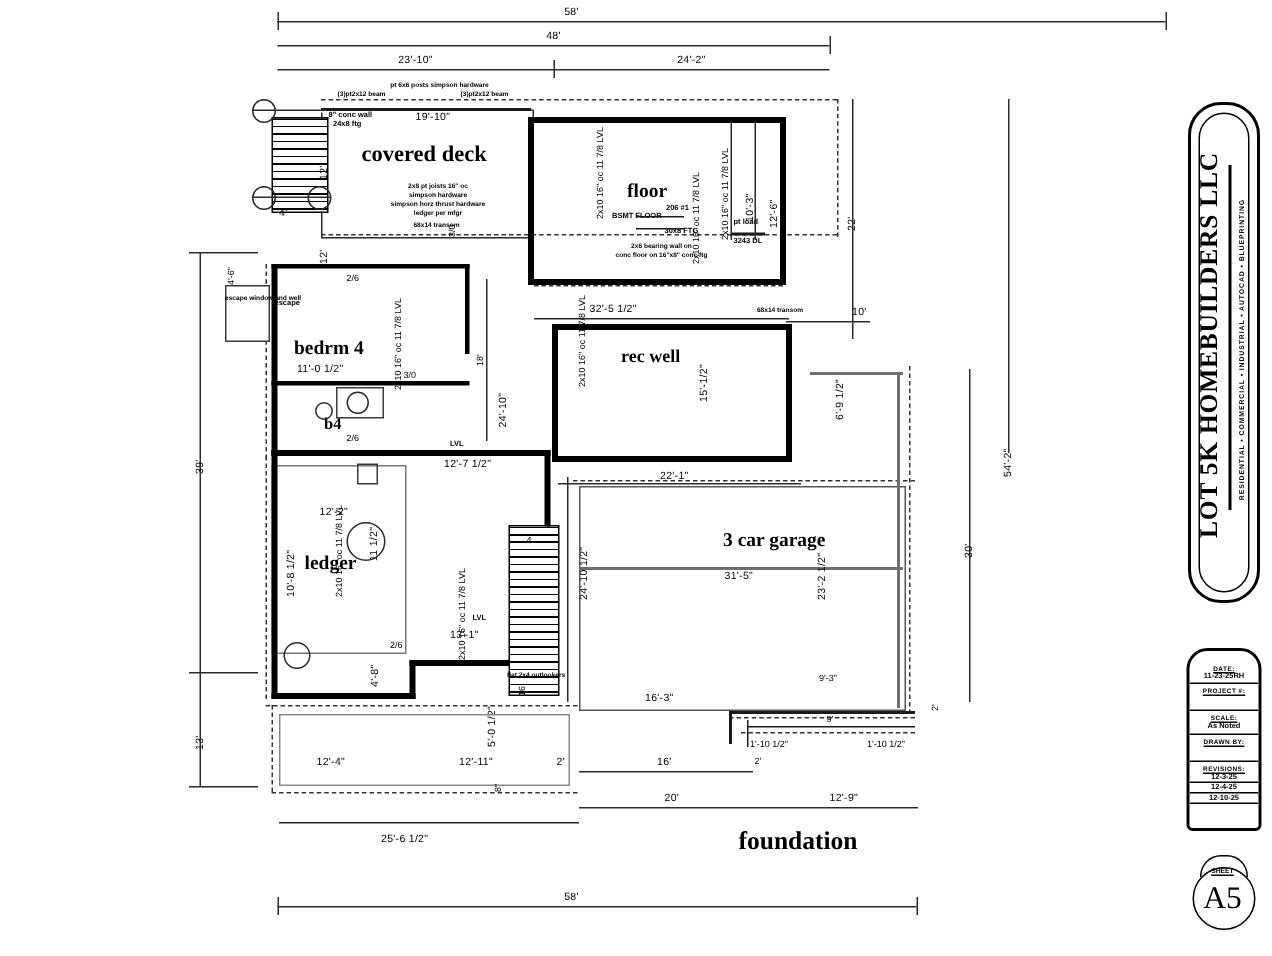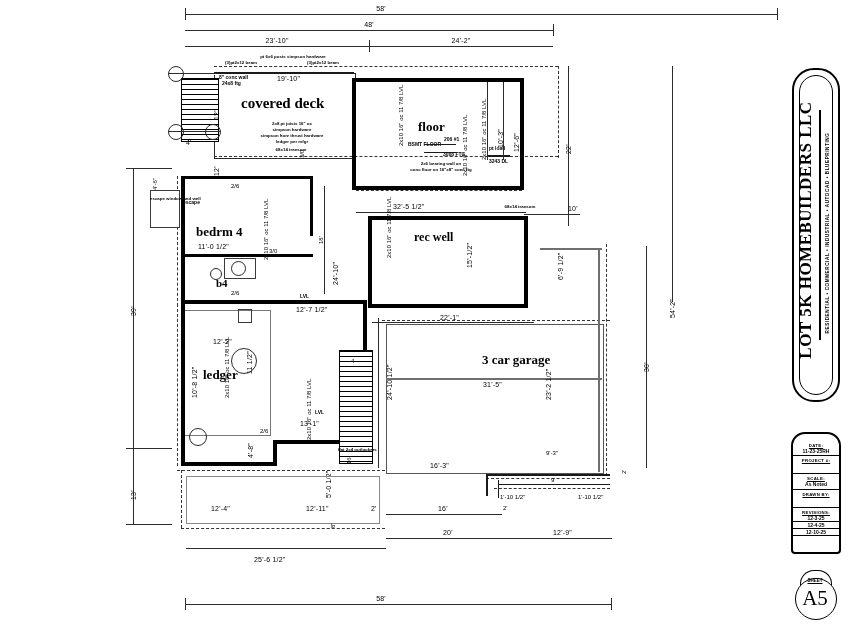--- a/index.html
+++ b/index.html
@@ -286,20 +286,21 @@
   <div class="ln v thin" style="left:568px;top:66px;height:160px;"></div>
   <div class="t dim rot" style="left:565px;top:154px;">22'</div>
   <div class="ln h thin" style="left:524px;top:214px;width:56px;"></div>
   <div class="t dim" style="left:568px;top:205px;">10'</div>
   <div class="ln v thin" style="left:646px;top:246px;height:222px;"></div>
   <div class="t dim rot" style="left:643px;top:372px;">30'</div>
   <div class="ln v thin" style="left:672px;top:66px;height:236px;"></div>
   <div class="t dim rot" style="left:669px;top:318px;">54'-2"</div>
 
   <div id="planTitle">
+    <div>foundation</div>
   </div>
 
   <div id="strip">
     <div class="inner"></div>
     <div id="stripBar"></div>
     <div id="stripName">LOT 5K HOMEBUILDERS LLC</div>
     <div id="stripSub">RESIDENTIAL  •  COMMERCIAL  •  INDUSTRIAL  •  AUTOCAD  •  BLUEPRINTING</div>
   </div>
 
   <div id="tblock">

